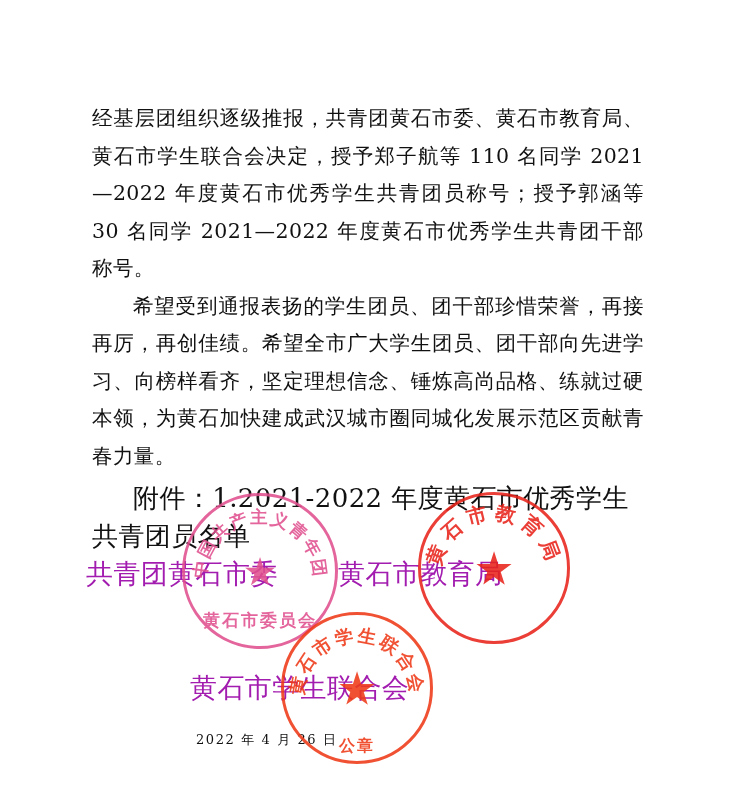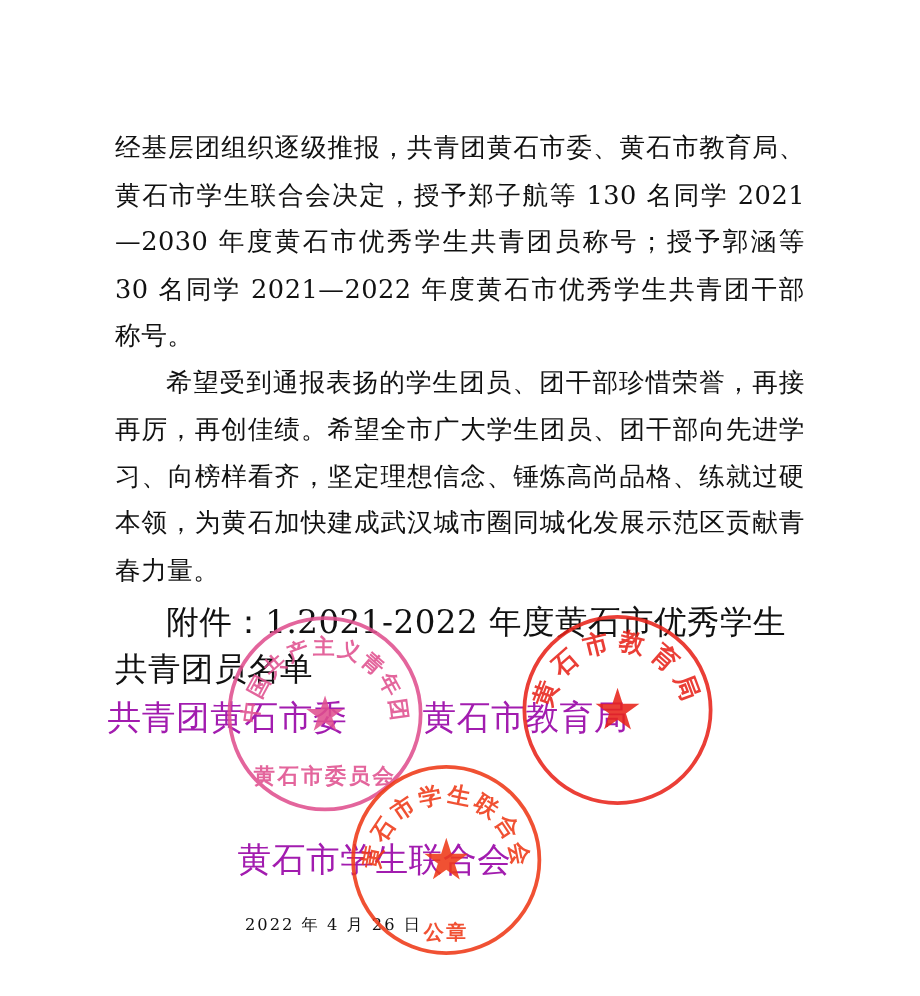--- a/index.html
+++ b/index.html
@@ -153,21 +153,21 @@
     font-weight: bold;
   }
 </style>
 </head>
 <body>
 
 <div class="page">
 
   <div class="doc-body">
 
-    <p class="para">经基层团组织逐级推报，共青团黄石市委、黄石市教育局、黄石市学生联合会决定，授予郑子航等 130 名同学 2021—2030 年度黄石市优秀学生共青团员称号；授予郭涵等 30 名同学 2021—2022 年度黄石市优秀学生共青团干部称号。</p>
+    <p class="para">经基层团组织逐级推报，共青团黄石市委、黄石市教育局、黄石市学生联合会决定，授予郑子航等 110 名同学 2021—2022 年度黄石市优秀学生共青团员称号；授予郭涵等 30 名同学 2021—2022 年度黄石市优秀学生共青团干部称号。</p>
 
     <p class="para indent">希望受到通报表扬的学生团员、团干部珍惜荣誉，再接再厉，再创佳绩。希望全市广大学生团员、团干部向先进学习、向榜样看齐，坚定理想信念、锤炼高尚品格、练就过硬本领，为黄石加快建成武汉城市圈同城化发展示范区贡献青春力量。</p>
 
     <div class="attach-block">
       <p class="attach-line first">附件：1.2021-2022 年度黄石市优秀学生共青团员名单</p>
     </div>
 
   </div>
 
   <div class="sign-name org1">共青团黄石市委</div>

